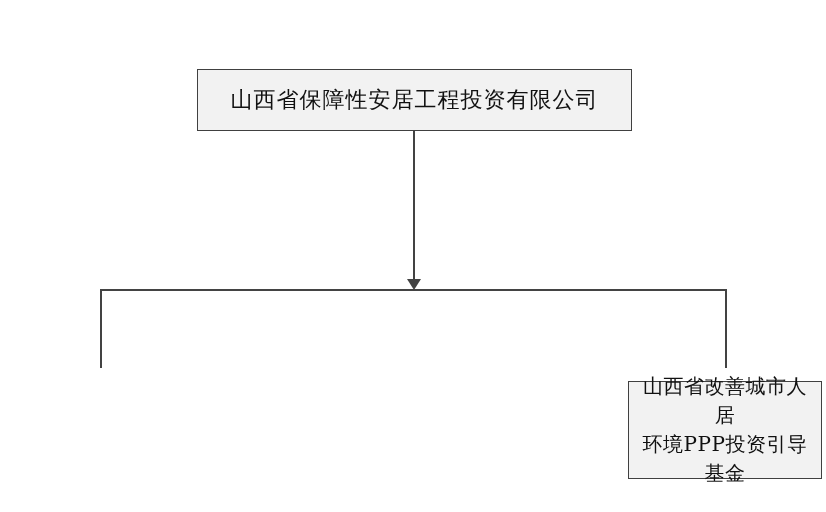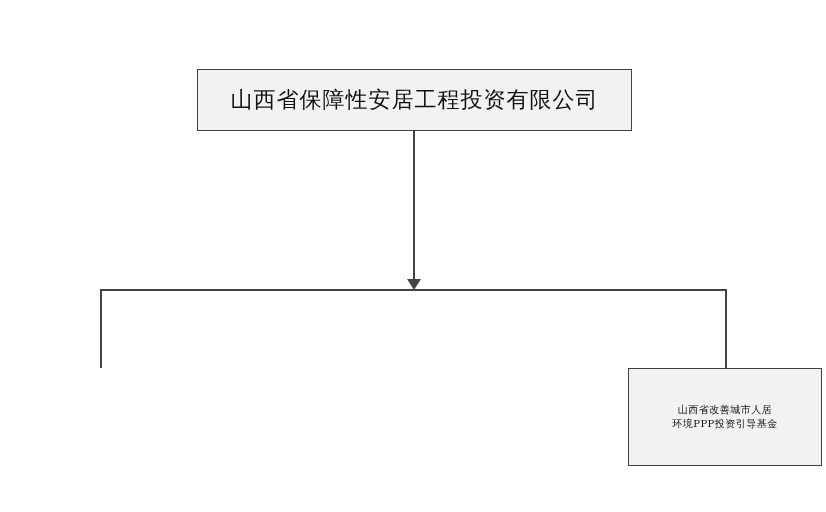--- a/index.html
+++ b/index.html
@@ -48,24 +48,24 @@
   #node-root .node-label { letter-spacing: 1px; }
   #node-left {
     left: 5px;
     top: 368px;
     width: 192px;
     height: 98px;
     font-size: 16px;
   }
   #node-right {
     left: 628px;
-    top: 368px;
+    top: 381px;
     width: 194px;
     height: 98px;
-    font-size: 10px;
+    font-size: 20px;
   }
   .edge {
     position: absolute;
     background: #434343;
   }
   #edge-root-stem {
     left: 413px;
     top: 131px;
     width: 2px;
     height: 152px;

